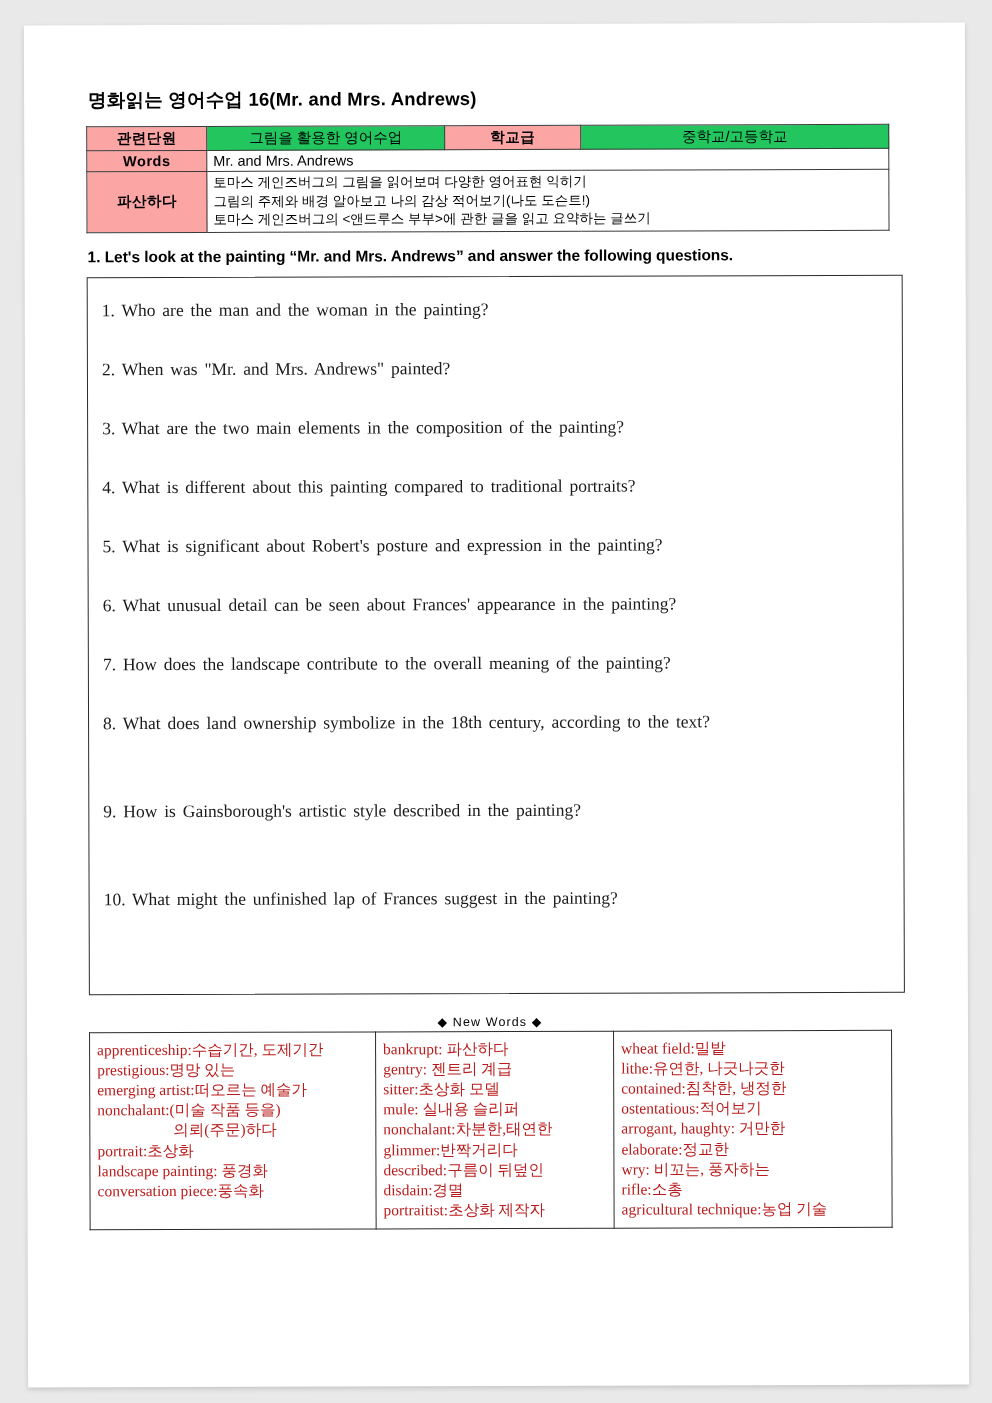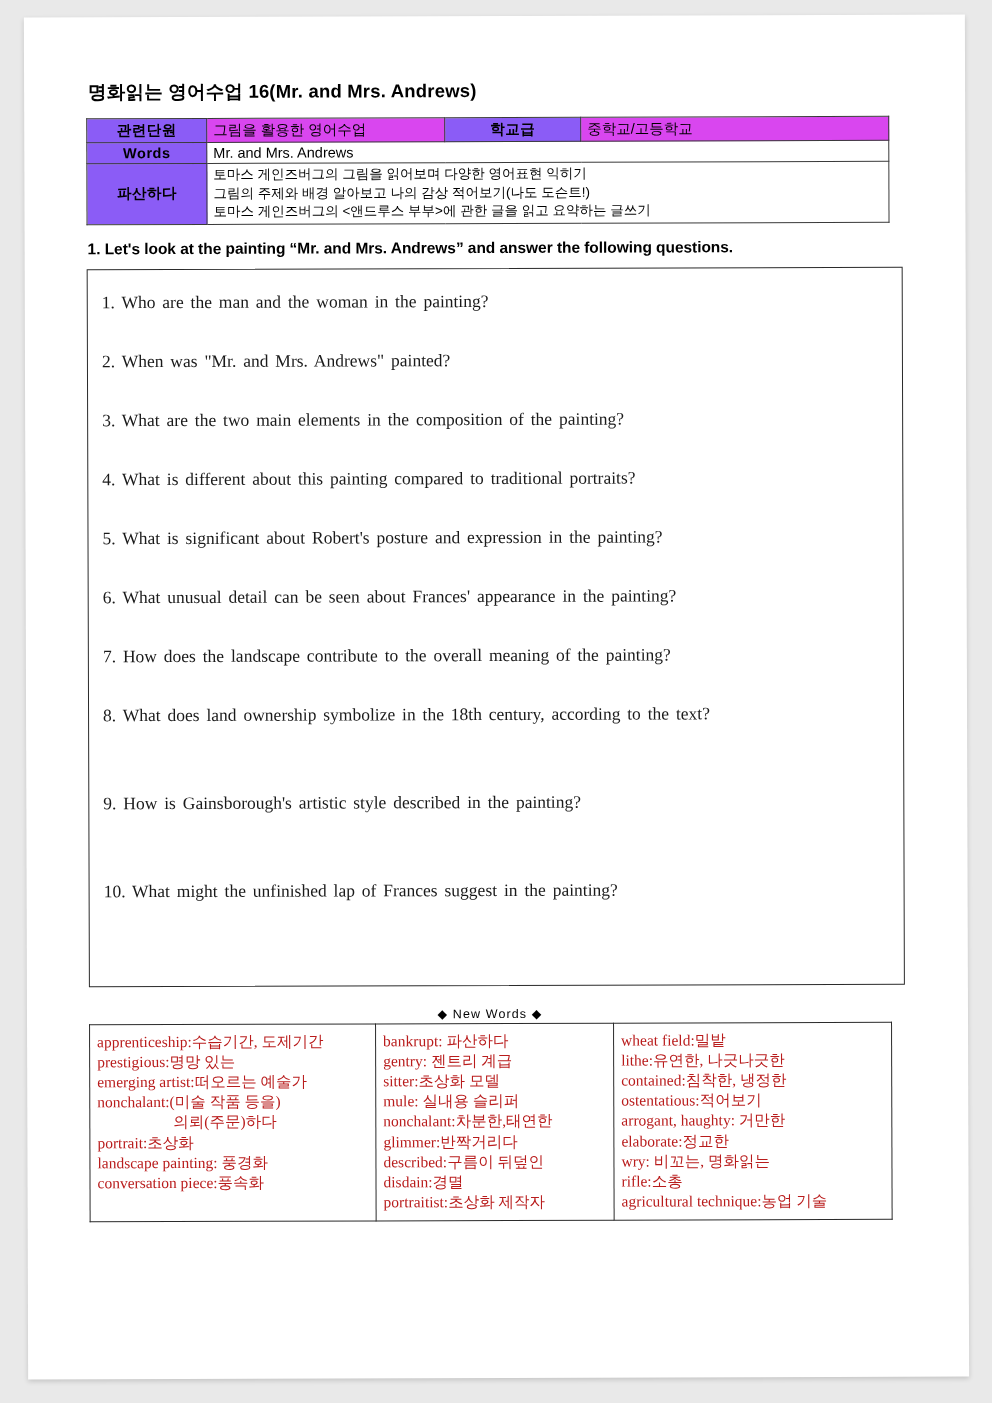--- a/index.html
+++ b/index.html
@@ -9,21 +9,21 @@
   body {
     width: 992px;
     height: 1403px;
     background: #e9e9e9;
     font-family: "Liberation Serif", "DejaVu Serif", serif;
     overflow: hidden;
   }
 
   #page-wrap {
     position: absolute;
-    left: 0; top: 0;
+    left: 0; top: 8px;
     width: 992px;
     height: 1049px;
   }
 
   
   #sheet {
     position: absolute;
     left: 26px;
     top: 16px;
     width: 941px;
@@ -61,29 +61,29 @@
   }
   table.info td {
     border: 1px solid #3a3a3a;
     padding: 2px 6px;
     font-family: "Liberation Sans", "DejaVu Sans", sans-serif;
     font-size: 14.5px;
     color: #000;
     vertical-align: middle;
   }
   td.lbl {
-    background: #8b5cf6;
+    background: #fca5a5;
     text-align: center;
     font-weight: bold;
     font-size: 15px;
     letter-spacing: 0.5px;
   }
   td.val {
-    background: #d946ef;
-    text-align: left;
+    background: #22c55e;
+    text-align: center;
   }
   td.val-left {
     background: #ffffff;
     text-align: left;
     padding-left: 10px;
   }
   .subj-line {
     display: block;
     line-height: 1.38;
     font-size: 13.5px;
@@ -240,21 +240,21 @@
               <span class="v-line">disdain:경멸</span>
               <span class="v-line">portraitist:초상화 제작자</span>
             </td>
             <td>
               <span class="v-line">wheat field:밀밭</span>
               <span class="v-line">lithe:유연한, 나긋나긋한</span>
               <span class="v-line">contained:침착한, 냉정한</span>
               <span class="v-line">ostentatious:적어보기</span>
               <span class="v-line">arrogant, haughty: 거만한</span>
               <span class="v-line">elaborate:정교한</span>
-              <span class="v-line">wry: 비꼬는, 명화읽는</span>
+              <span class="v-line">wry: 비꼬는, 풍자하는</span>
               <span class="v-line">rifle:소총</span>
               <span class="v-line">agricultural technique:농업 기술</span>
             </td>
           </tr>
         </tbody>
       </table>
 
     </div>
   </div>
 </div>

